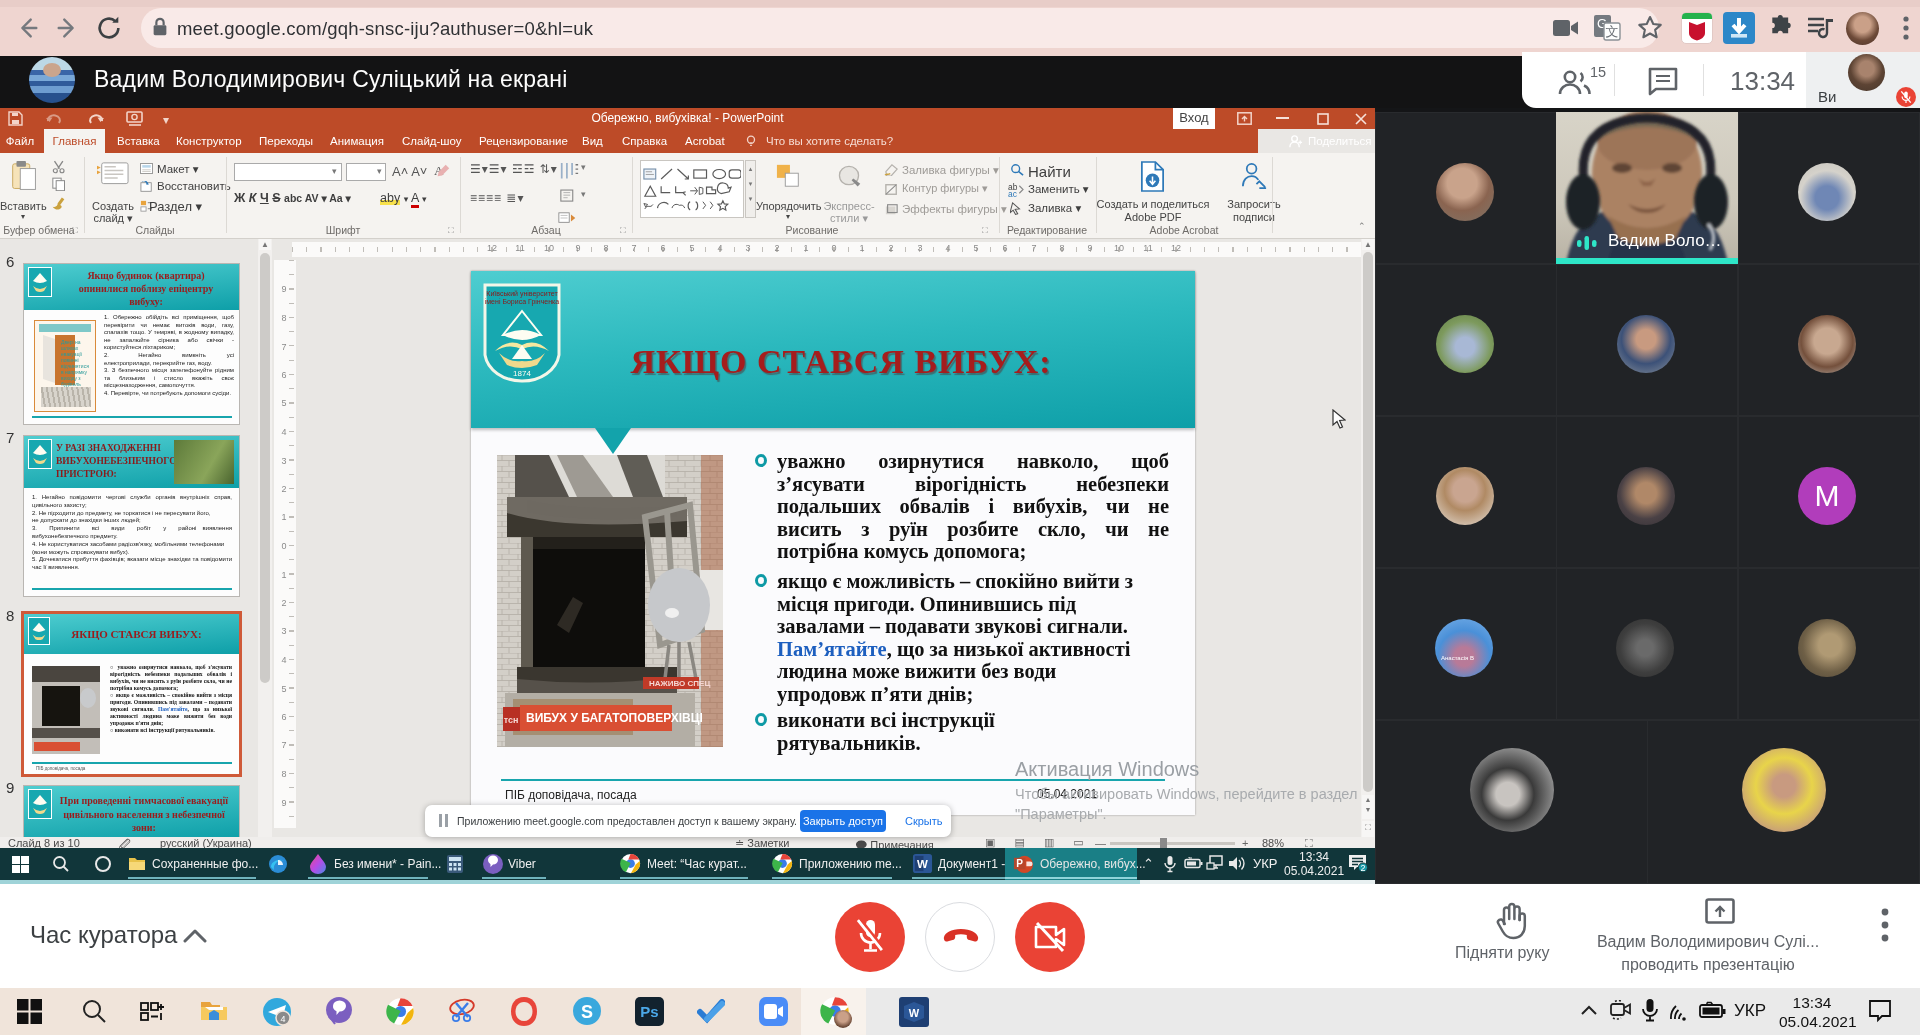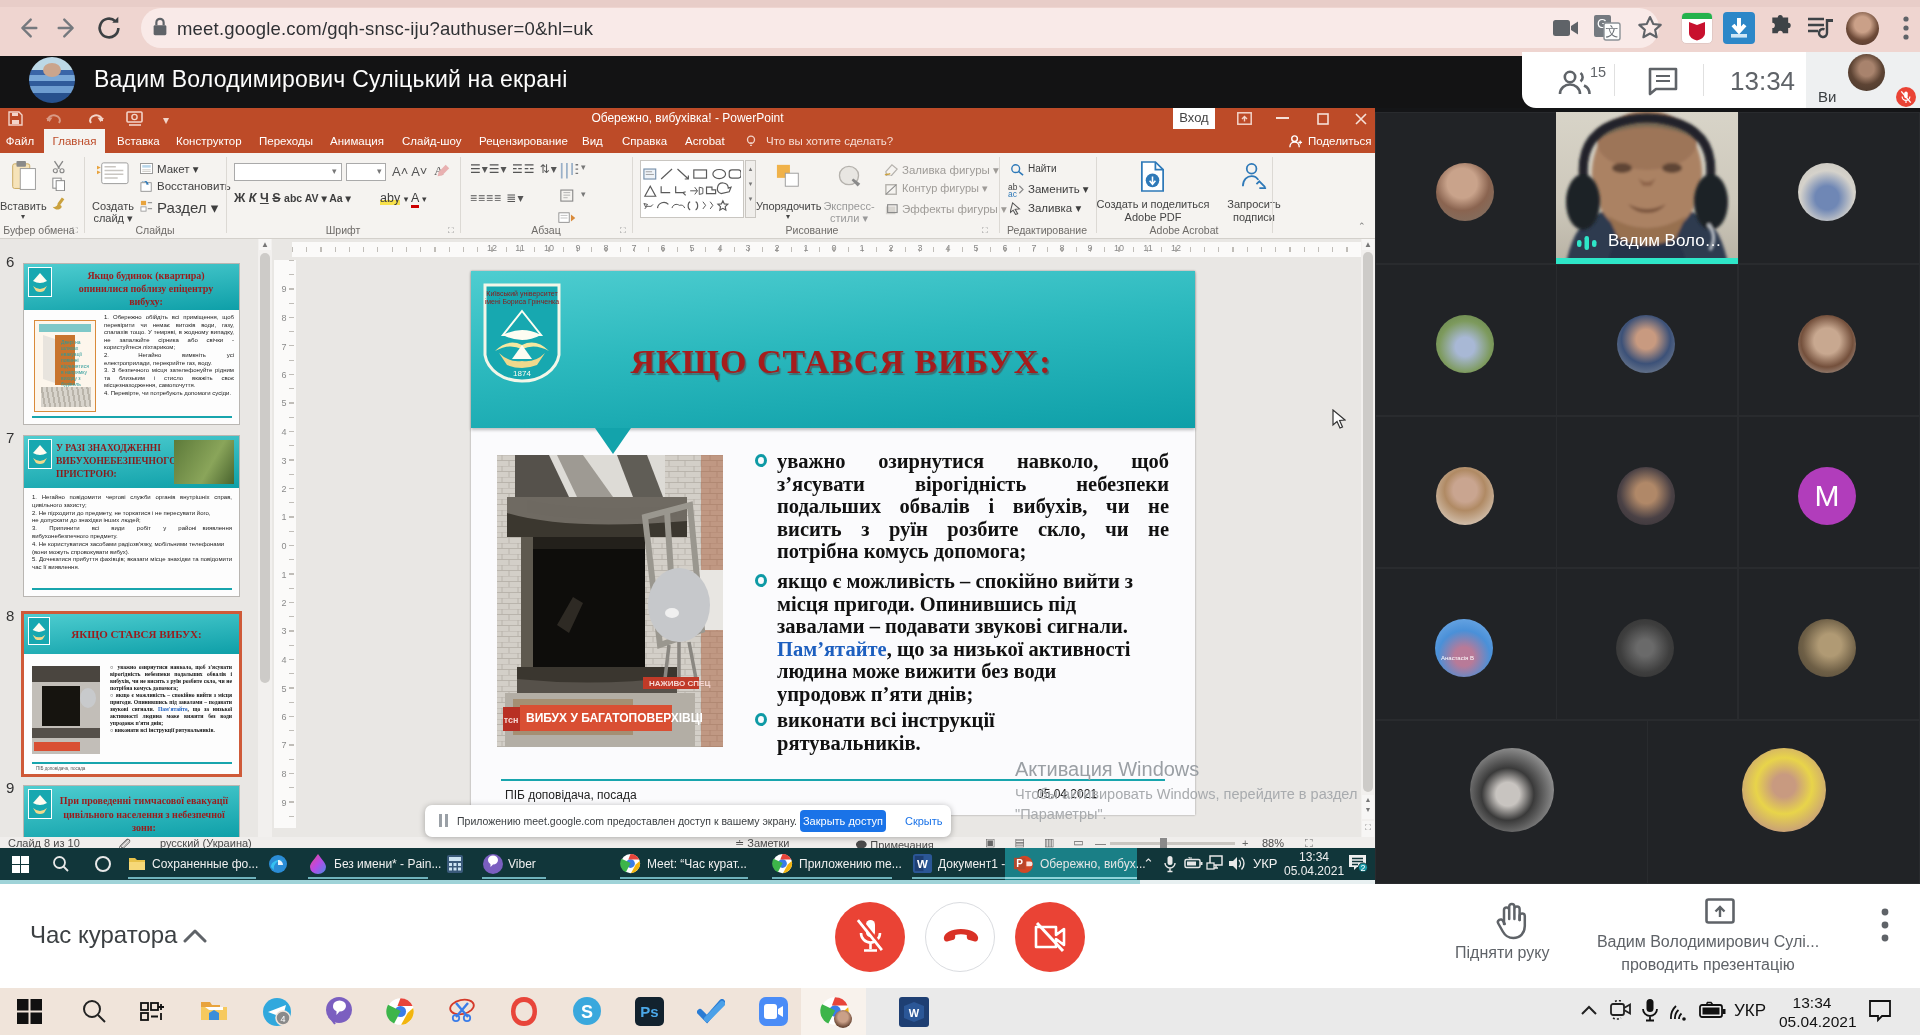--- a/index.html
+++ b/index.html
@@ -15,21 +15,21 @@
   #urltext { position:absolute; left:177px; top:18px; font-size:18.5px; color:#2f3134; letter-spacing:0.2px; }
 
   
   #meetband { position:absolute; left:0; top:56px; width:1920px; height:52px; background:#131314; }
   #whitepanel { position:absolute; left:1522px; top:52px; width:398px; height:56px; background:#fff; border-bottom-left-radius:14px; }
   #selfarea { position:absolute; left:1806px; top:52px; width:114px; height:56px; background:#eef0f1; }
 
   
   #share { position:absolute; left:0; top:108px; width:1375px; height:772px; background:#e9e7e4; }
   #ppt-title { position:absolute; left:0; top:0; width:1375px; height:21px; background:#bd4b28; }
-  #ppt-tabs { position:absolute; left:0; top:21px; width:1375px; height:24px; background:#bd4b28; }
+  #ppt-tabs { position:absolute; left:0; top:21px; width:1258px; height:24px; background:#bd4b28; }
   #ppt-ribbon { position:absolute; left:0; top:45px; width:1375px; height:86px; background:#f5f3f0; border-bottom:1px solid #d3d0cb; }
   .tab { position:absolute; top:0; height:24px; line-height:24px; color:#fff; font-size:11.5px; }
   .grplabel { position:absolute; top:71px; text-align:center; font-size:10.5px; color:#6e6b68; }
   .grpsep { position:absolute; top:4px; height:76px; width:1px; background:#dcd9d4; }
 
   
   #thumbs { position:absolute; left:0; top:131px; width:258px; height:598px; background:#e9e7e4; }
   #thumbscroll { position:absolute; left:258px; top:131px; width:14px; height:598px; background:#f2f0ee; }
   #vruler { position:absolute; left:274px; top:152px; width:22px; height:568px; background:#fbfaf9; }
   #hruler { position:absolute; left:292px; top:134px; width:1069px; height:15px; background:#fbfaf9; z-index:3; }
@@ -247,21 +247,21 @@
           <rect x="1" y="2" width="12" height="10" fill="#fff" stroke="#8a8a8a"></rect>
           <path d="M2 0 a4 4 0 0 1 6 3" stroke="#2e79b8" stroke-width="1.6" fill="none"></path>
           <path d="M9 1 l-2 3 3 .5z" fill="#2e79b8"></path>
         </svg>
       <div class="abs" style="left:157px;top:27px;font-size:11.5px;color:#3e3e3e">Восстановить</div>
       <svg class="abs" style="left:140px;top:47px" width="13" height="12" viewBox="0 0 15 14">
           <rect x="1" y="1" width="6" height="5" fill="#e8a33d"></rect>
           <rect x="1" y="8" width="6" height="5" fill="#fff" stroke="#999"></rect>
           <path d="M9 3 h5 M9 10 h5" stroke="#999" stroke-width="1.4"></path>
         </svg>
-      <div class="abs" style="left:157px;top:46px;font-size:15px;color:#3e3e3e">Раздел ▾</div>
+      <div class="abs" style="left:149px;top:46px;font-size:13px;color:#3e3e3e">Раздел ▾</div>
       <div class="grplabel" style="left:84px;width:142px">Слайды</div>
       <div class="grpsep" style="left:226px"></div>
 
       <div class="abs" style="left:234px;top:10px;width:108px;height:18px;background:#fff;border:1px solid #aaa"></div>
       <div class="abs" style="left:332px;top:13px;font-size:9px;color:#777">▾</div>
       <div class="abs" style="left:346px;top:10px;width:40px;height:18px;background:#fff;border:1px solid #aaa"></div>
       <div class="abs" style="left:377px;top:13px;font-size:9px;color:#777">▾</div>
       <div class="abs" style="left:392px;top:11px;font-size:13px;color:#555">A˄ A˅</div>
       <svg class="abs" style="left:434px;top:10px" width="18" height="16" viewBox="0 0 20 18">
           <text x="0" y="14" font-size="15" fill="#555" font-family="Liberation Serif">A</text>
@@ -346,21 +346,21 @@
         </svg>
       <div class="abs" style="left:902px;top:49px;font-size:11.5px;color:#9e9b97">Эффекты фигуры ▾</div>
       <div class="grplabel" style="left:632px;width:360px">Рисование</div>
         <div class="abs" style="left:982px;top:73px;font-size:8px;color:#888">⛶</div>
       <div class="grpsep" style="left:999px"></div>
 
       <svg class="abs" style="left:1010px;top:10px" width="14" height="13" viewBox="0 0 16 15">
           <circle cx="6.5" cy="6.5" r="4.5" fill="none" stroke="#2e79b8" stroke-width="1.6"></circle>
           <path d="M10 10 l5 4" stroke="#2e79b8" stroke-width="1.8"></path>
         </svg>
-      <div class="abs" style="left:1028px;top:10px;font-size:10px;color:#3e3e3e">Найти</div>
+      <div class="abs" style="left:1028px;top:10px;font-size:15px;color:#3e3e3e">Найти</div>
       <svg class="abs" style="left:1008px;top:29px" width="17" height="15" viewBox="0 0 18 16">
           <text x="0" y="8" font-size="9" fill="#444">ab</text>
           <text x="0" y="16" font-size="9" fill="#2e79b8">ac</text>
           <path d="M12 4 l4 4 -4 4" stroke="#888" fill="none" stroke-width="1.2"></path>
         </svg>
       <div class="abs" style="left:1028px;top:29px;font-size:11.5px;color:#3e3e3e">Заменить  ▾</div>
       <svg class="abs" style="left:1010px;top:49px" width="12" height="13" viewBox="0 0 14 15">
           <path d="M3 1 l8 7 -5 .5 3 5 -2.5 1 -2.8-5 -3.7 3z" fill="none" stroke="#555" stroke-width="1.2"></path>
         </svg>
       <div class="abs" style="left:1028px;top:48px;font-size:11.5px;color:#3e3e3e">Заливка ▾</div>

